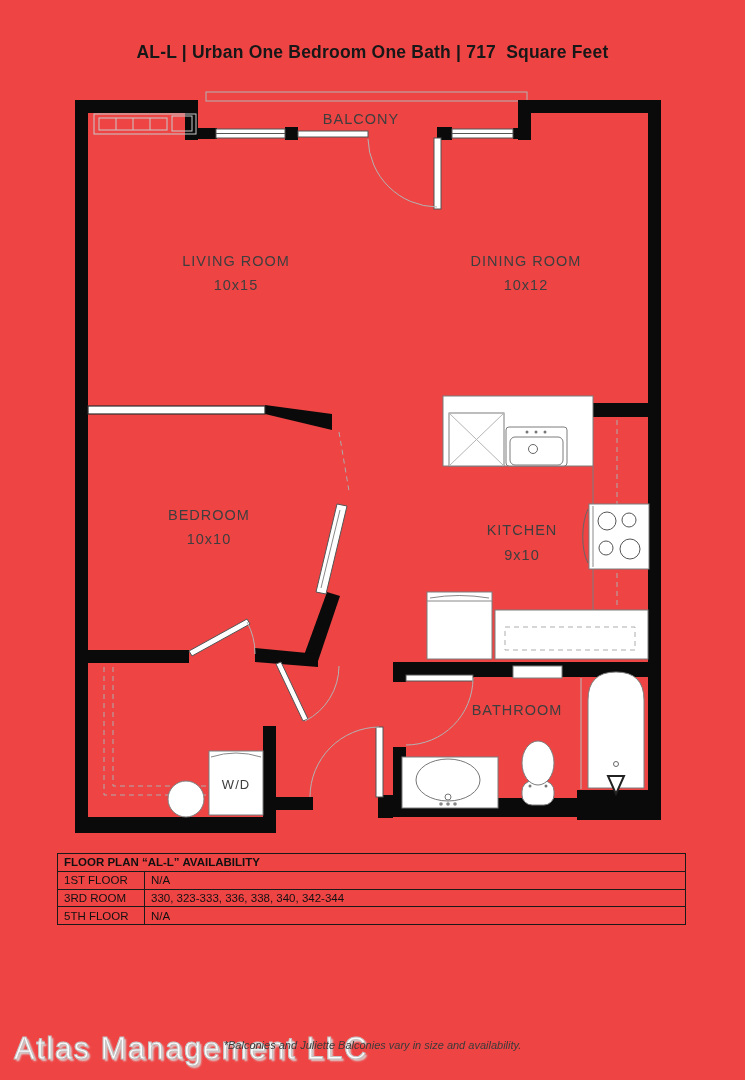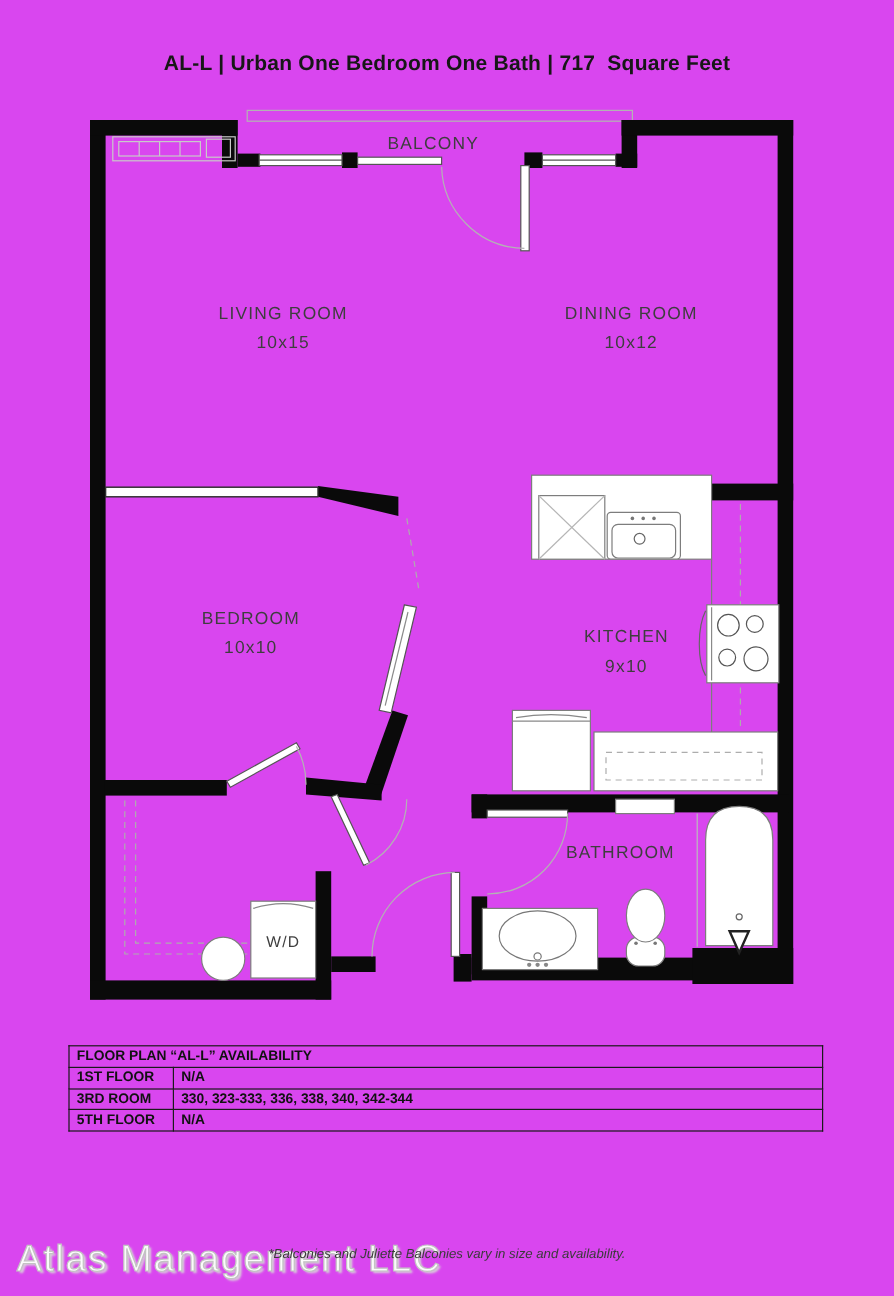--- a/index.html
+++ b/index.html
@@ -1,33 +1,33 @@
 <!DOCTYPE html>
 <html><head>
 <meta charset="utf-8">
 <style>
   html,body{margin:0;padding:0;background:#ffffff;}
-  .page{position:relative;width:745px;height:1080px;background:#d946ef;overflow:hidden;
+  .page{position:relative;width:745px;height:1080px;background:#ef4444;overflow:hidden;
         font-family:"Liberation Sans",sans-serif;}
   .title{position:absolute;left:0;top:42px;width:745px;text-align:center;
          font-size:17.5px;font-weight:bold;color:#171717;letter-spacing:.2px;white-space:pre;}
   svg.plan{position:absolute;left:0;top:0;}
   svg.plan .wall{fill:#0a0a0a;stroke:none;}
   svg.plan .thin{fill:#ffffff;stroke:#555;stroke-width:1;}
   svg.plan .fix{fill:#ffffff;stroke:#7d7d7d;stroke-width:1;}
   svg.plan .lt{fill:none;stroke:#b3b3b3;stroke-width:1;}
   svg.plan .arc{fill:none;stroke:#b3b3b3;stroke-width:1;}
   svg.plan .dash{fill:none;stroke:#adadad;stroke-width:1;stroke-dasharray:5,4;}
   svg.plan text{font-family:"Liberation Sans",sans-serif;font-size:14.5px;fill:#3e3e3e;
                 letter-spacing:1px;text-anchor:middle;}
   svg.plan text.small{font-size:13px;}
-  table.avail{position:absolute;left:57px;top:871px;width:629px;border-collapse:collapse;
+  table.avail{position:absolute;left:57px;top:853px;width:629px;border-collapse:collapse;
               font-size:11.5px;color:#111;table-layout:fixed;}
   table.avail td{border:1.4px solid #1a1a1a;height:16.8px;padding:0 4px 0 6px;
-                 white-space:nowrap;overflow:hidden;font-weight:bold;}
+                 white-space:nowrap;overflow:hidden;}
   table.avail td.b{font-weight:bold;}
   table.avail col.c1{width:87px;}
   .footnote{position:absolute;left:0;top:1039px;width:745px;text-align:center;
             font-size:11px;font-style:italic;color:#3a3a3a;z-index:2;}
   .watermark{position:absolute;left:14px;top:1031px;font-size:31px;letter-spacing:1.5px;
              color:#fbfbfb;-webkit-text-stroke:1px #c3c3c3;
              text-shadow:2px 2px 2px #d9d9d9;z-index:1;white-space:nowrap;text-align:center;}
 </style>
 </head>
 <body>

